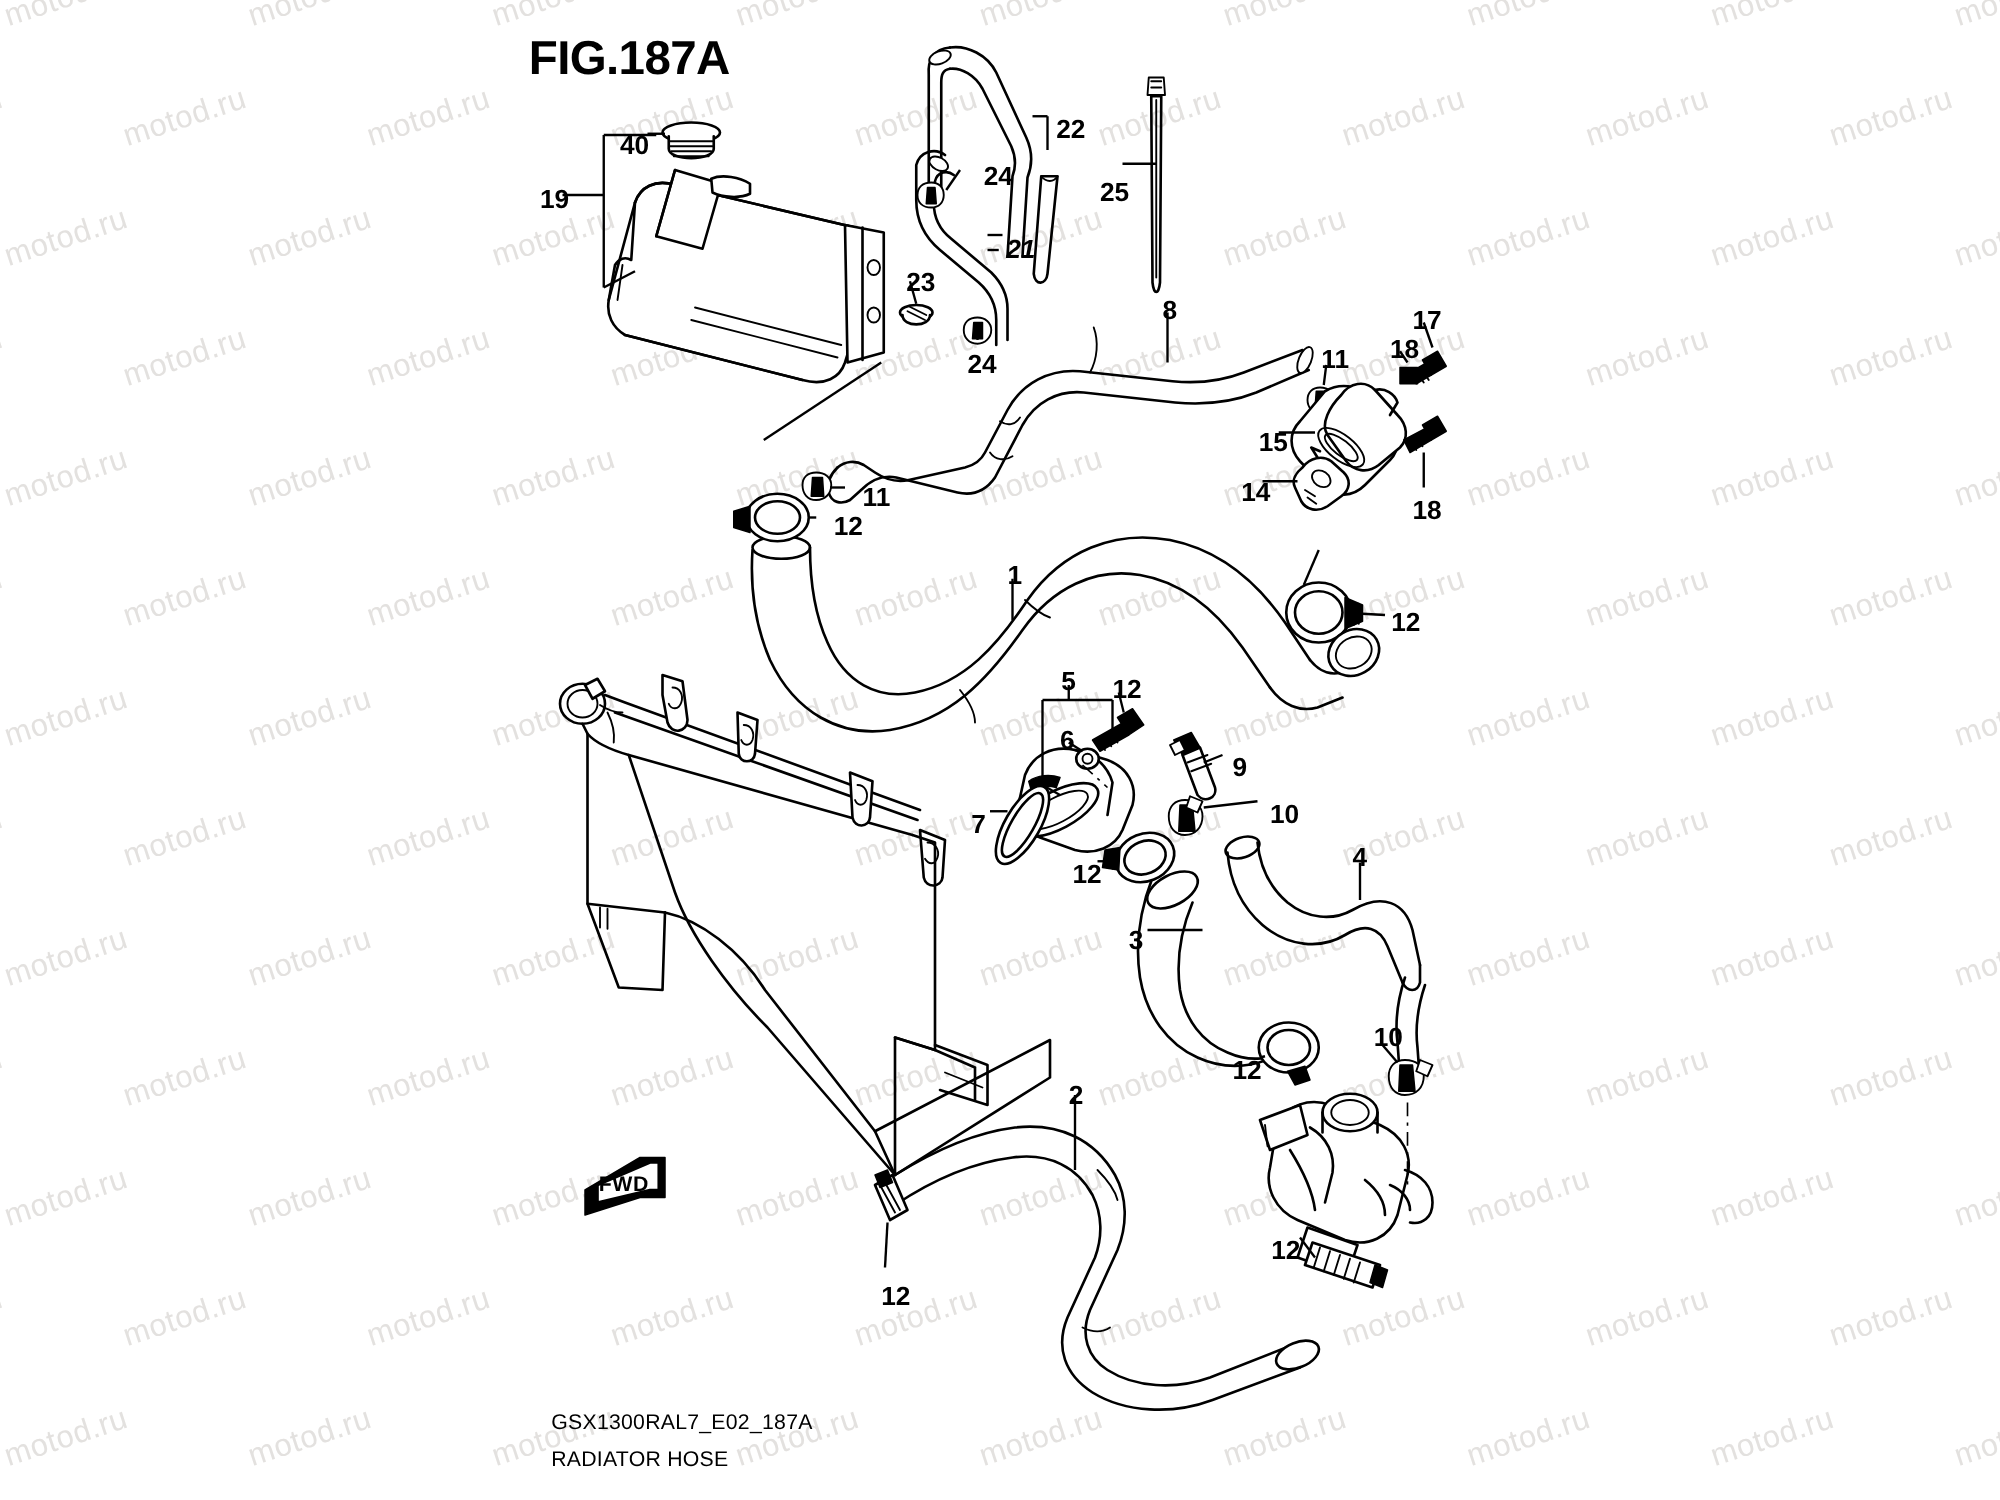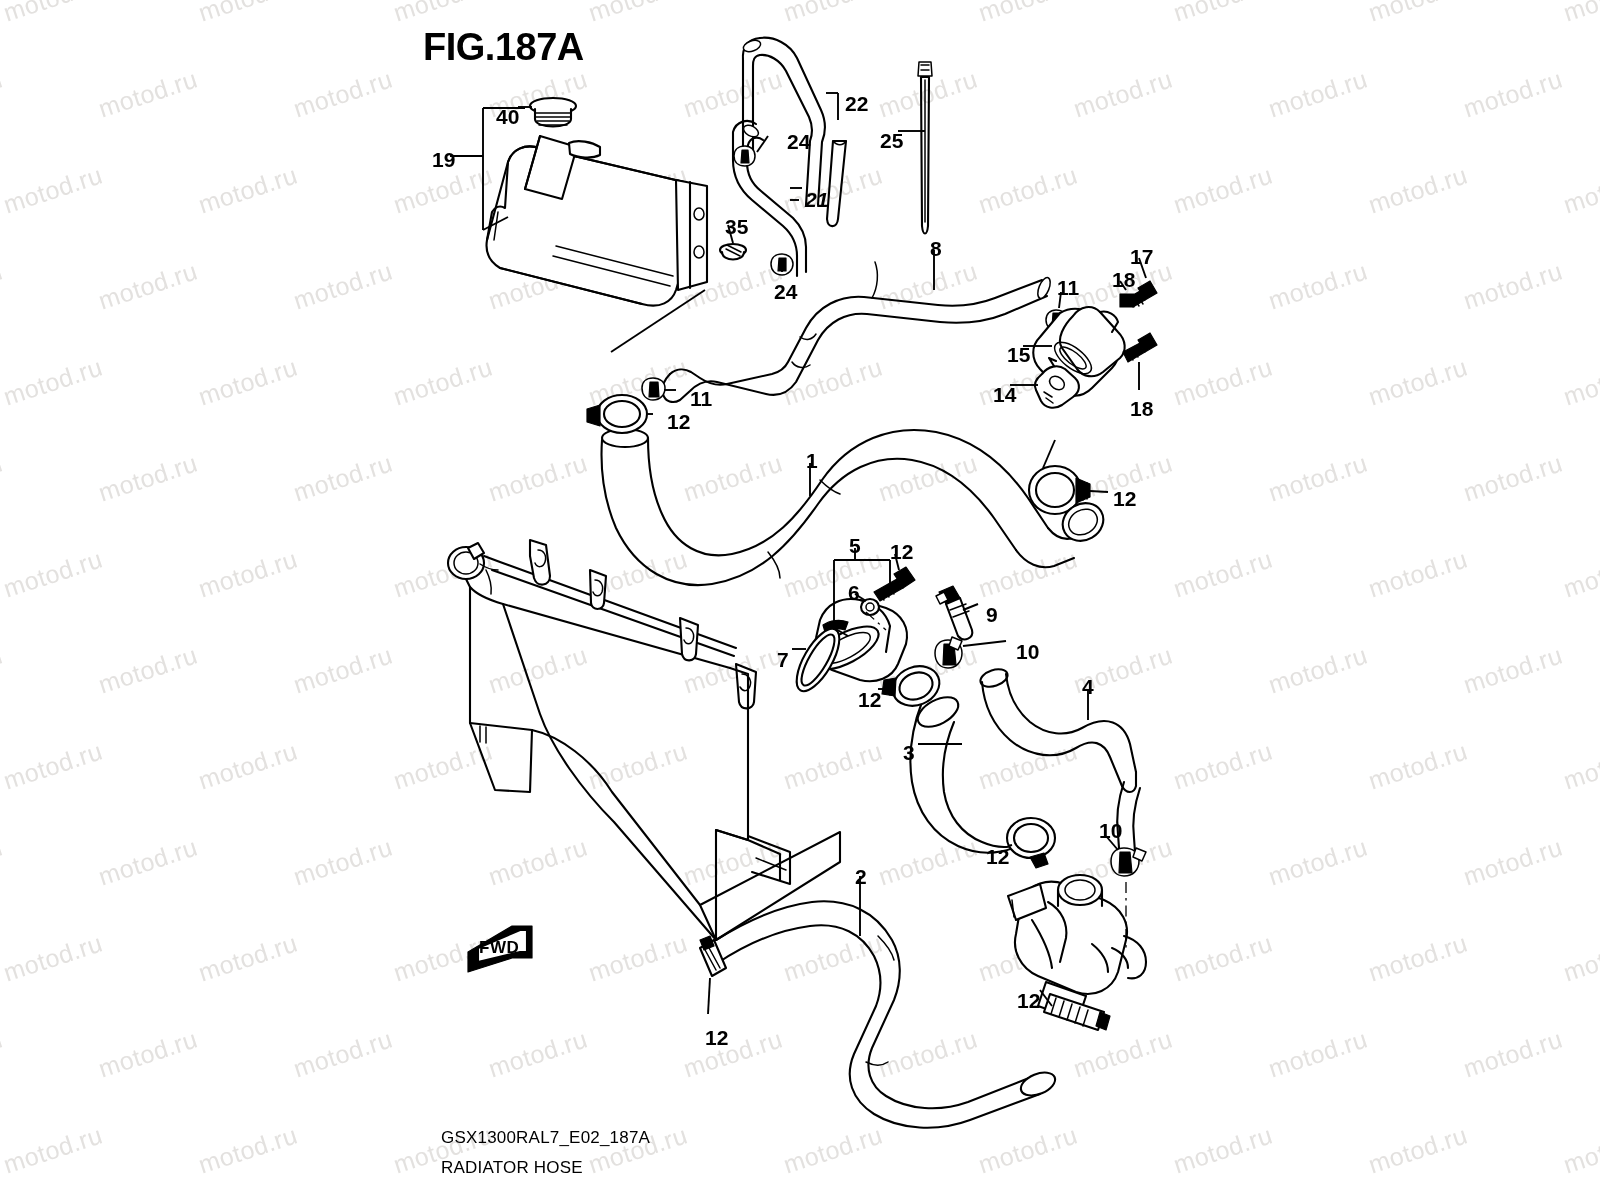--- a/index.html
+++ b/index.html
@@ -668,19 +668,19 @@
       <div class="callout" style="left: 890px; top: 541px;">12</div>
       <div class="callout" style="left: 993px; top: 384px;">14</div>
       <div class="callout" style="left: 1007px; top: 344px;">15</div>
       <div class="callout" style="left: 1112px; top: 269px;">18</div>
       <div class="callout" style="left: 1130px; top: 246px;">17</div>
       <div class="callout" style="left: 1130px; top: 398px;">18</div>
       <div class="callout" style="left: 432px; top: 149px;">19</div>
       <div class="callout" style="left: 496px; top: 106px;">40</div>
       <div class="callout" style="left: 805px; top: 189px; font-style: italic;">21</div>
       <div class="callout" style="left: 845px; top: 93px;">22</div>
-      <div class="callout" style="left: 725px; top: 216px;">35</div>
+      <div class="callout" style="left: 725px; top: 216px;">23</div>
       <div class="callout" style="left: 787px; top: 131px;">24</div>
       <div class="callout" style="left: 774px; top: 281px;">24</div>
-      <div class="callout" style="left: 880px; top: 130px;">25</div>
+      <div class="callout" style="left: 880px; top: 144px;">25</div>
     </div>
 
 </div>
 
 </body></html>

